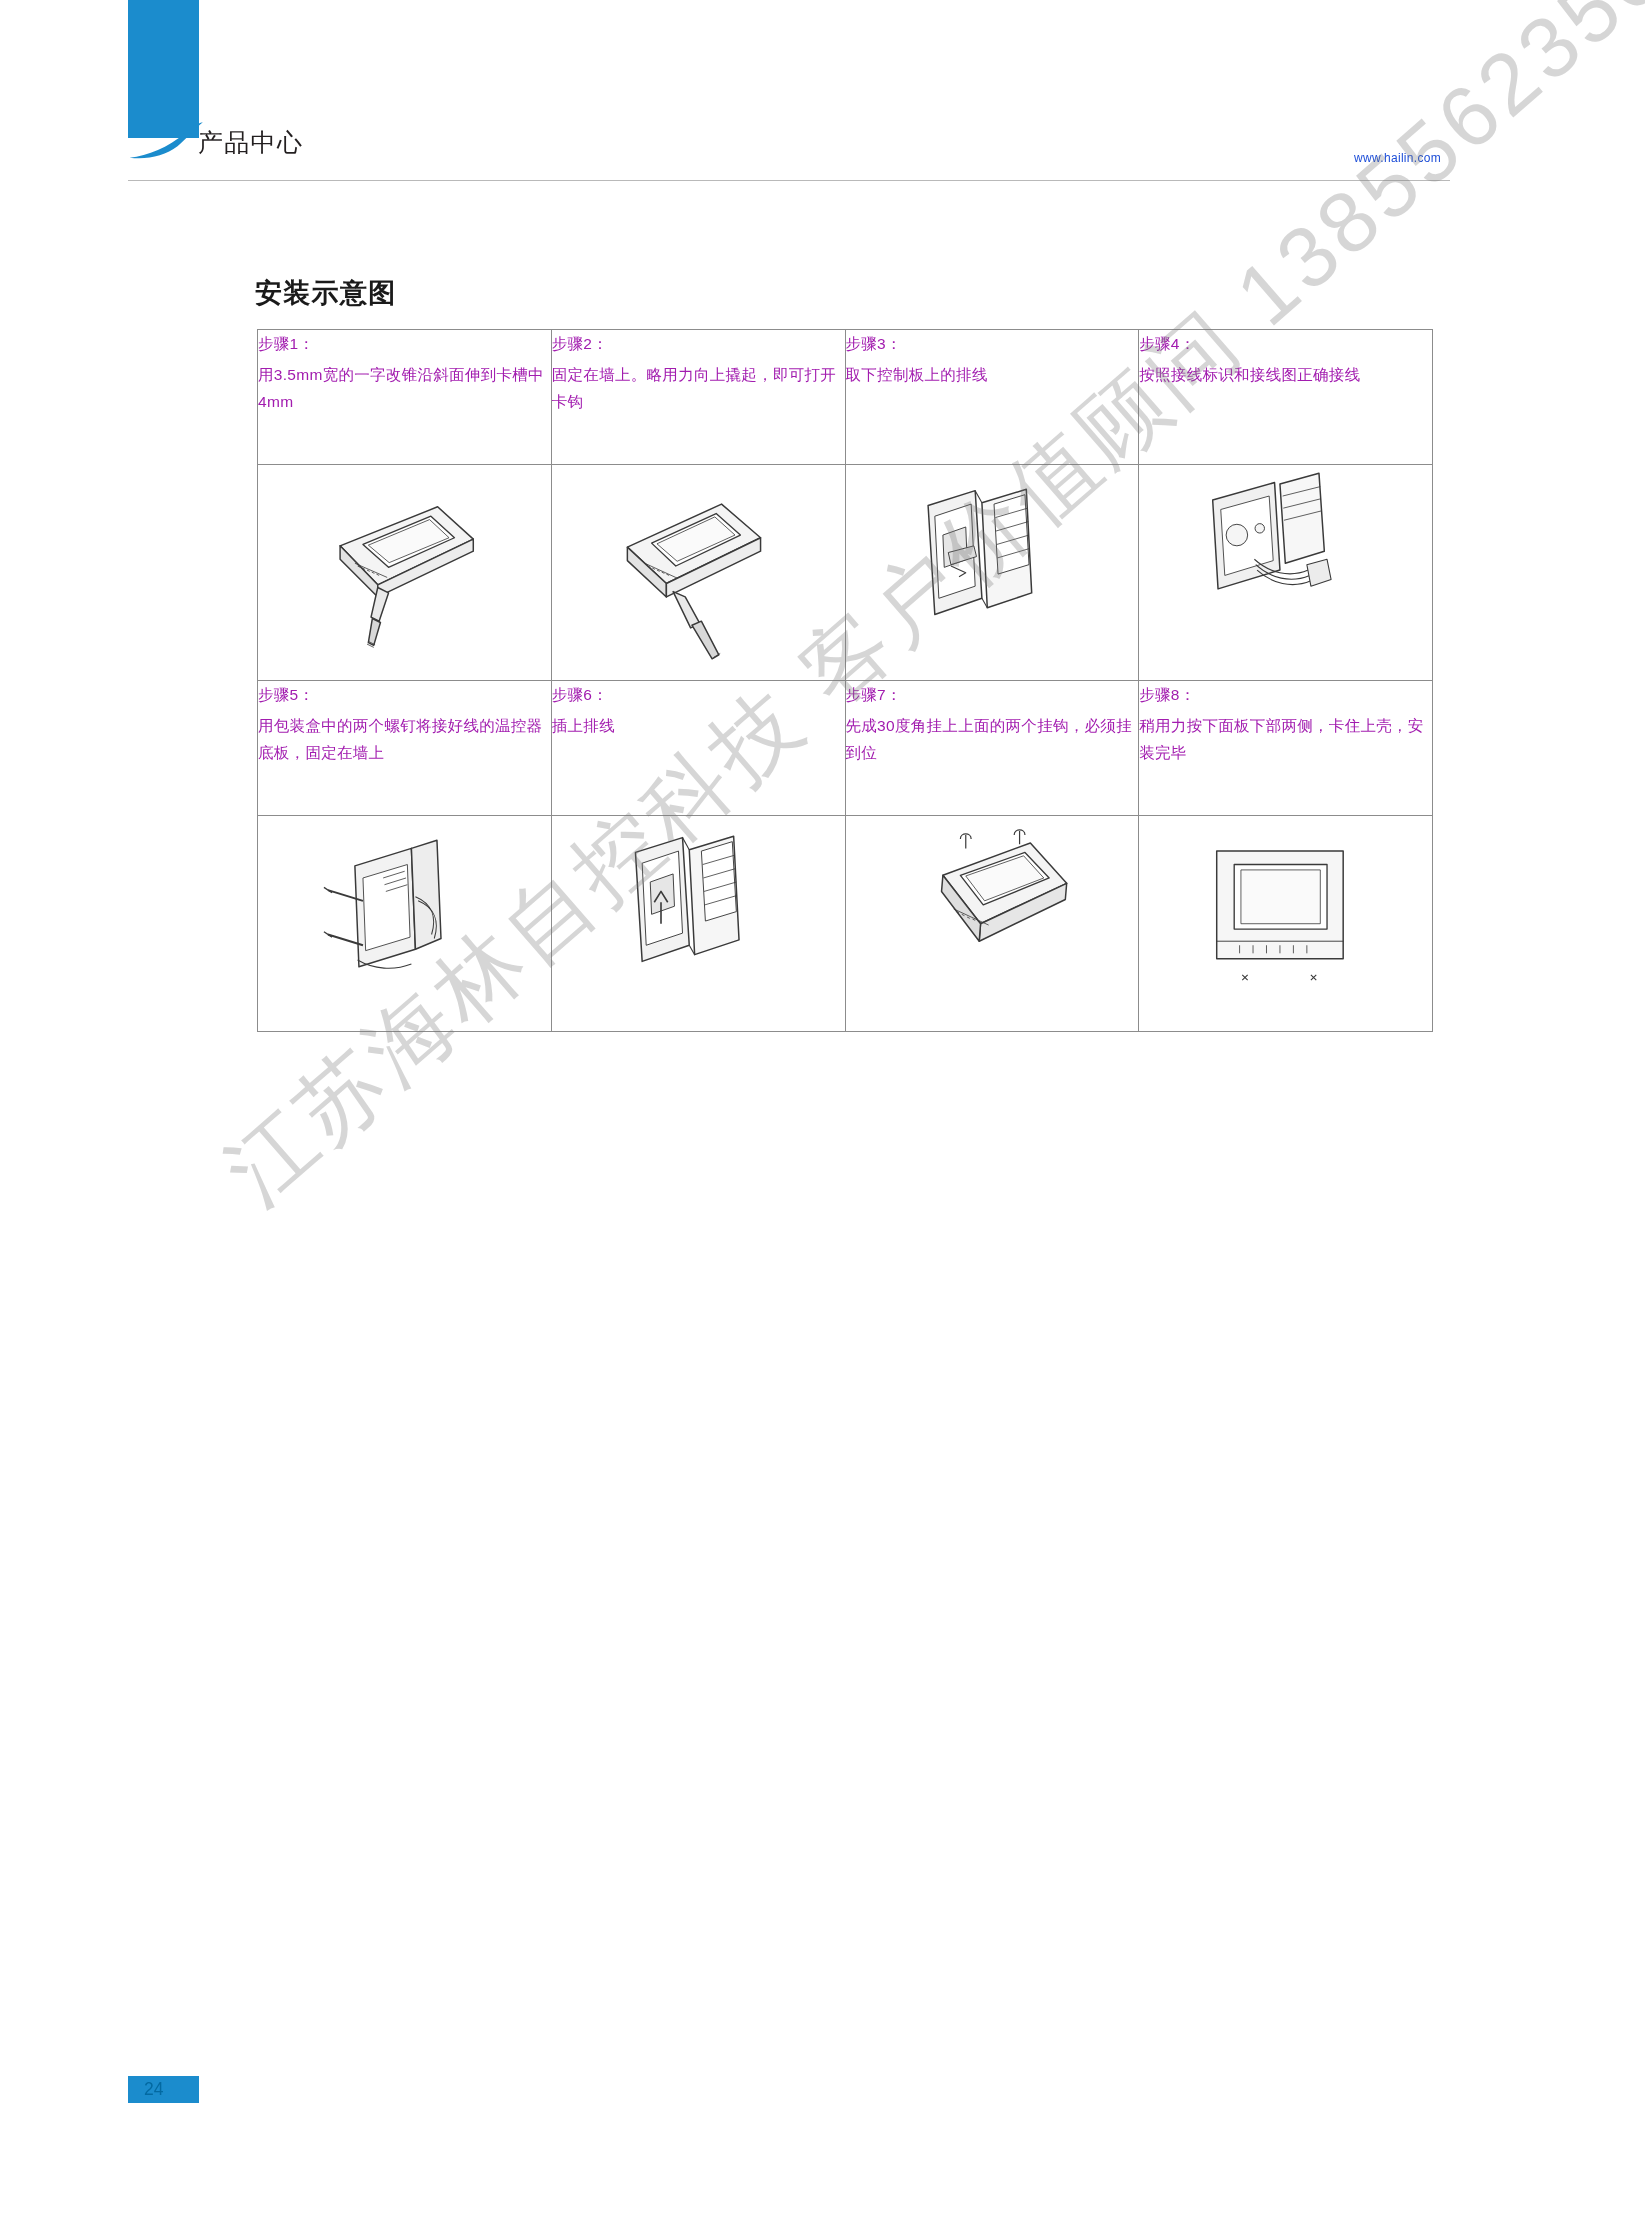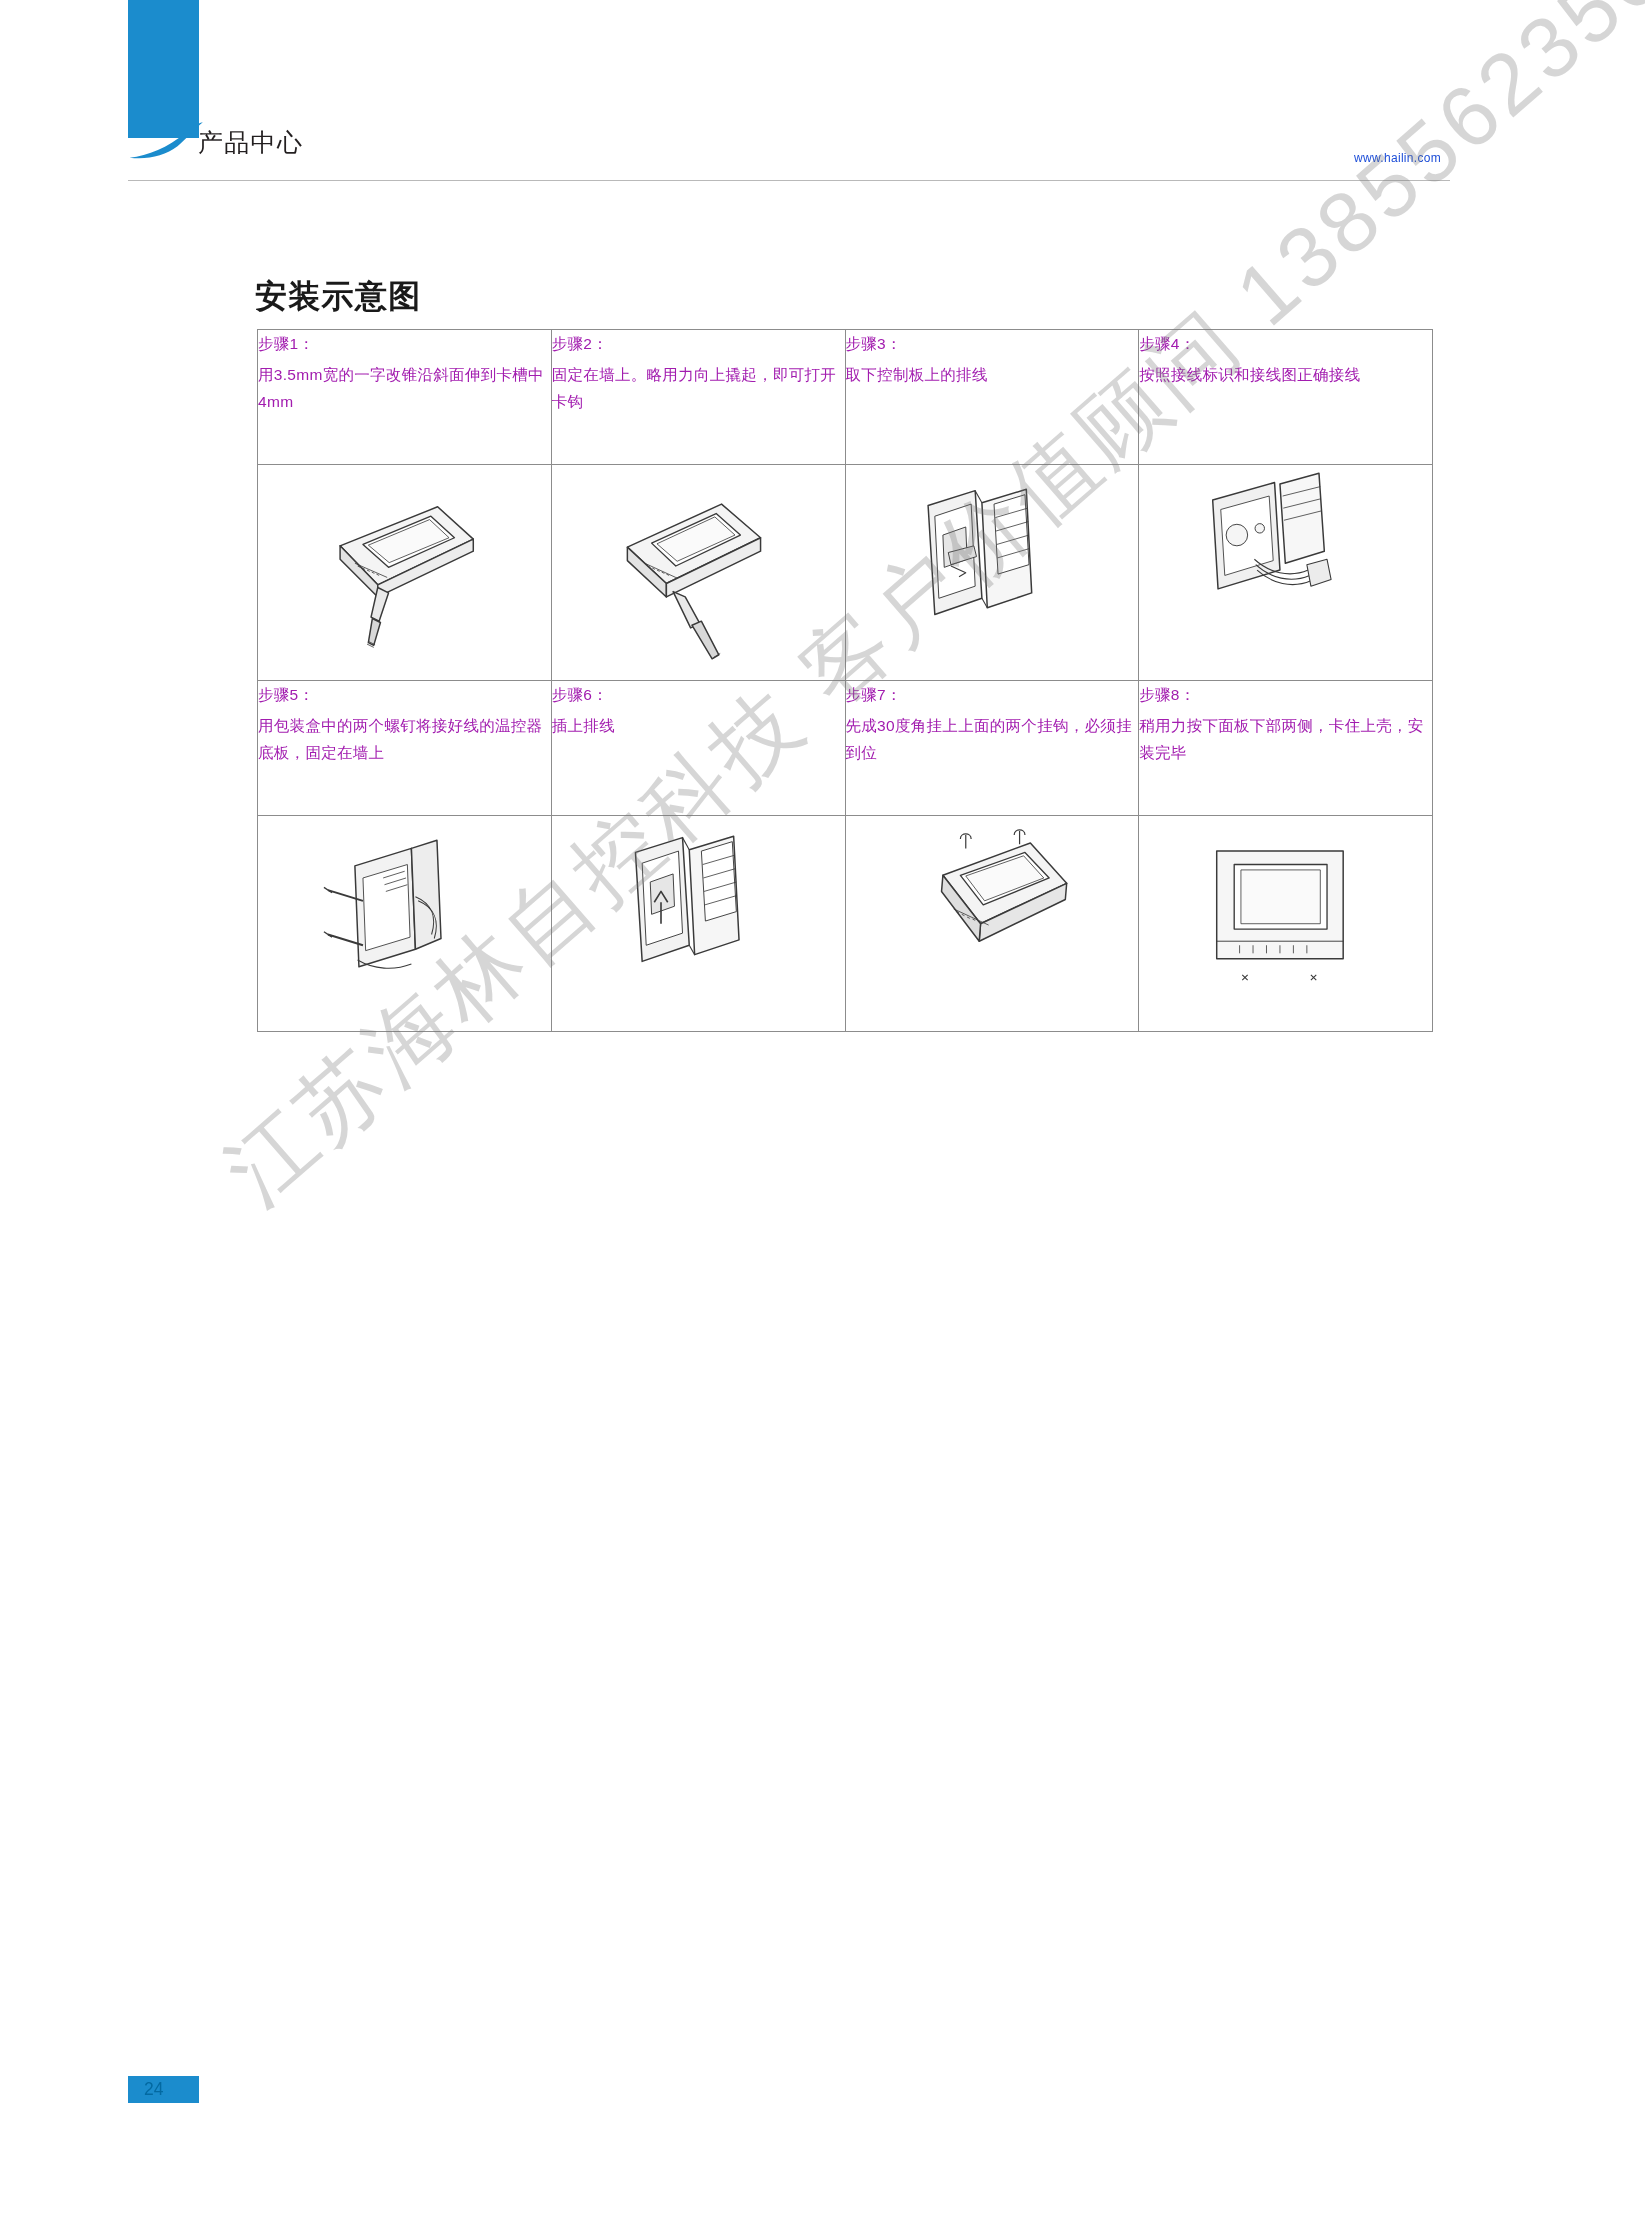--- a/index.html
+++ b/index.html
@@ -63,21 +63,21 @@
     font-size: 12px;
     color: #1d4ed8;
     letter-spacing: 0.3px;
   }
 
   
   .section-title {
     position: absolute;
     left: 255px;
     top: 275px;
-    font-size: 32px;
+    font-size: 27px;
     font-weight: bold;
     letter-spacing: 1.3px;
     color: #1a1a1a;
   }
 
   
   .steps-table {
     position: absolute;
     left: 257px;
     top: 329px;

